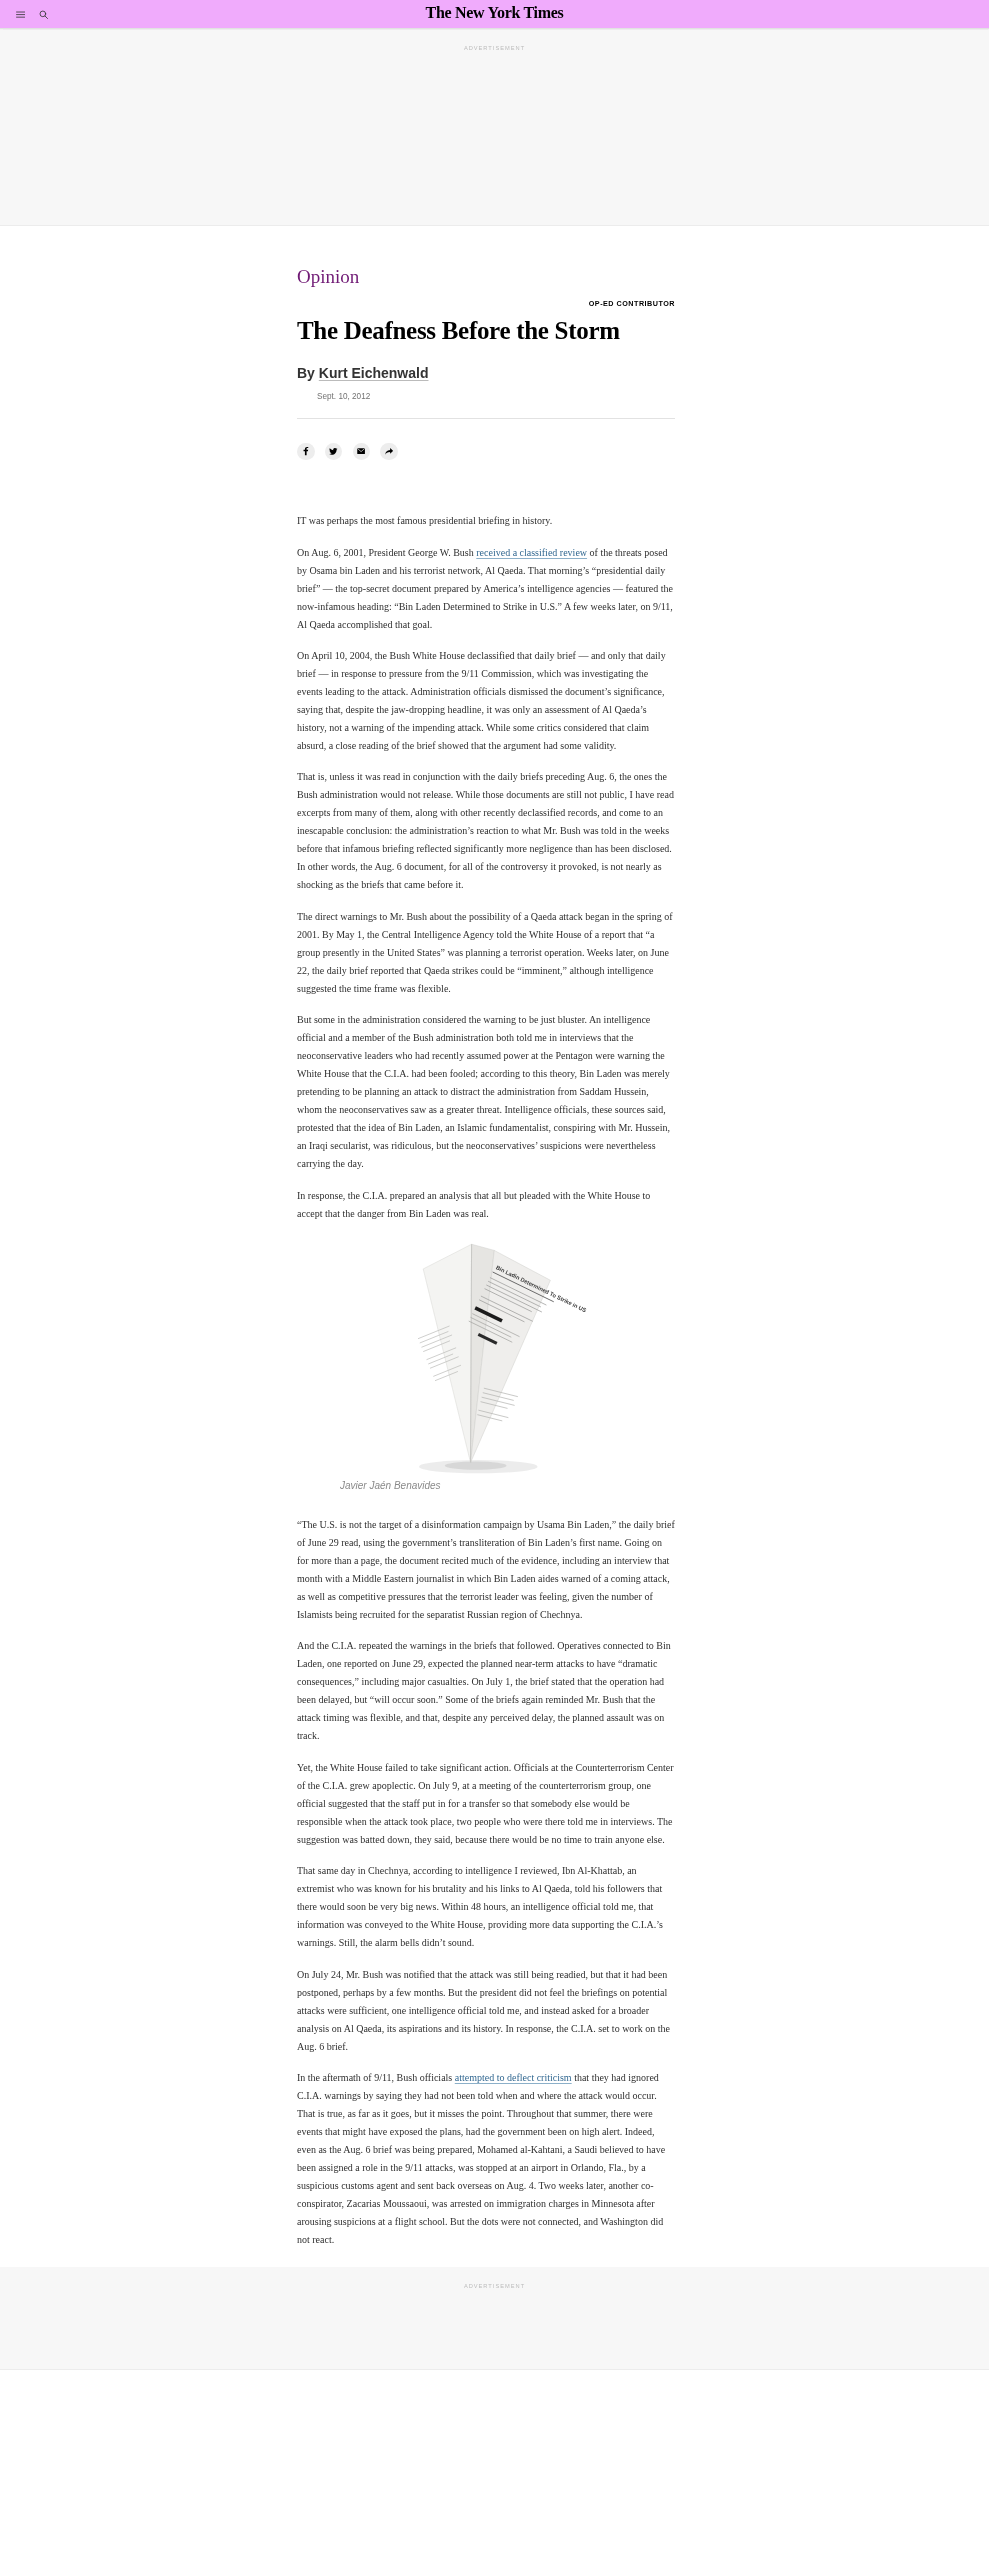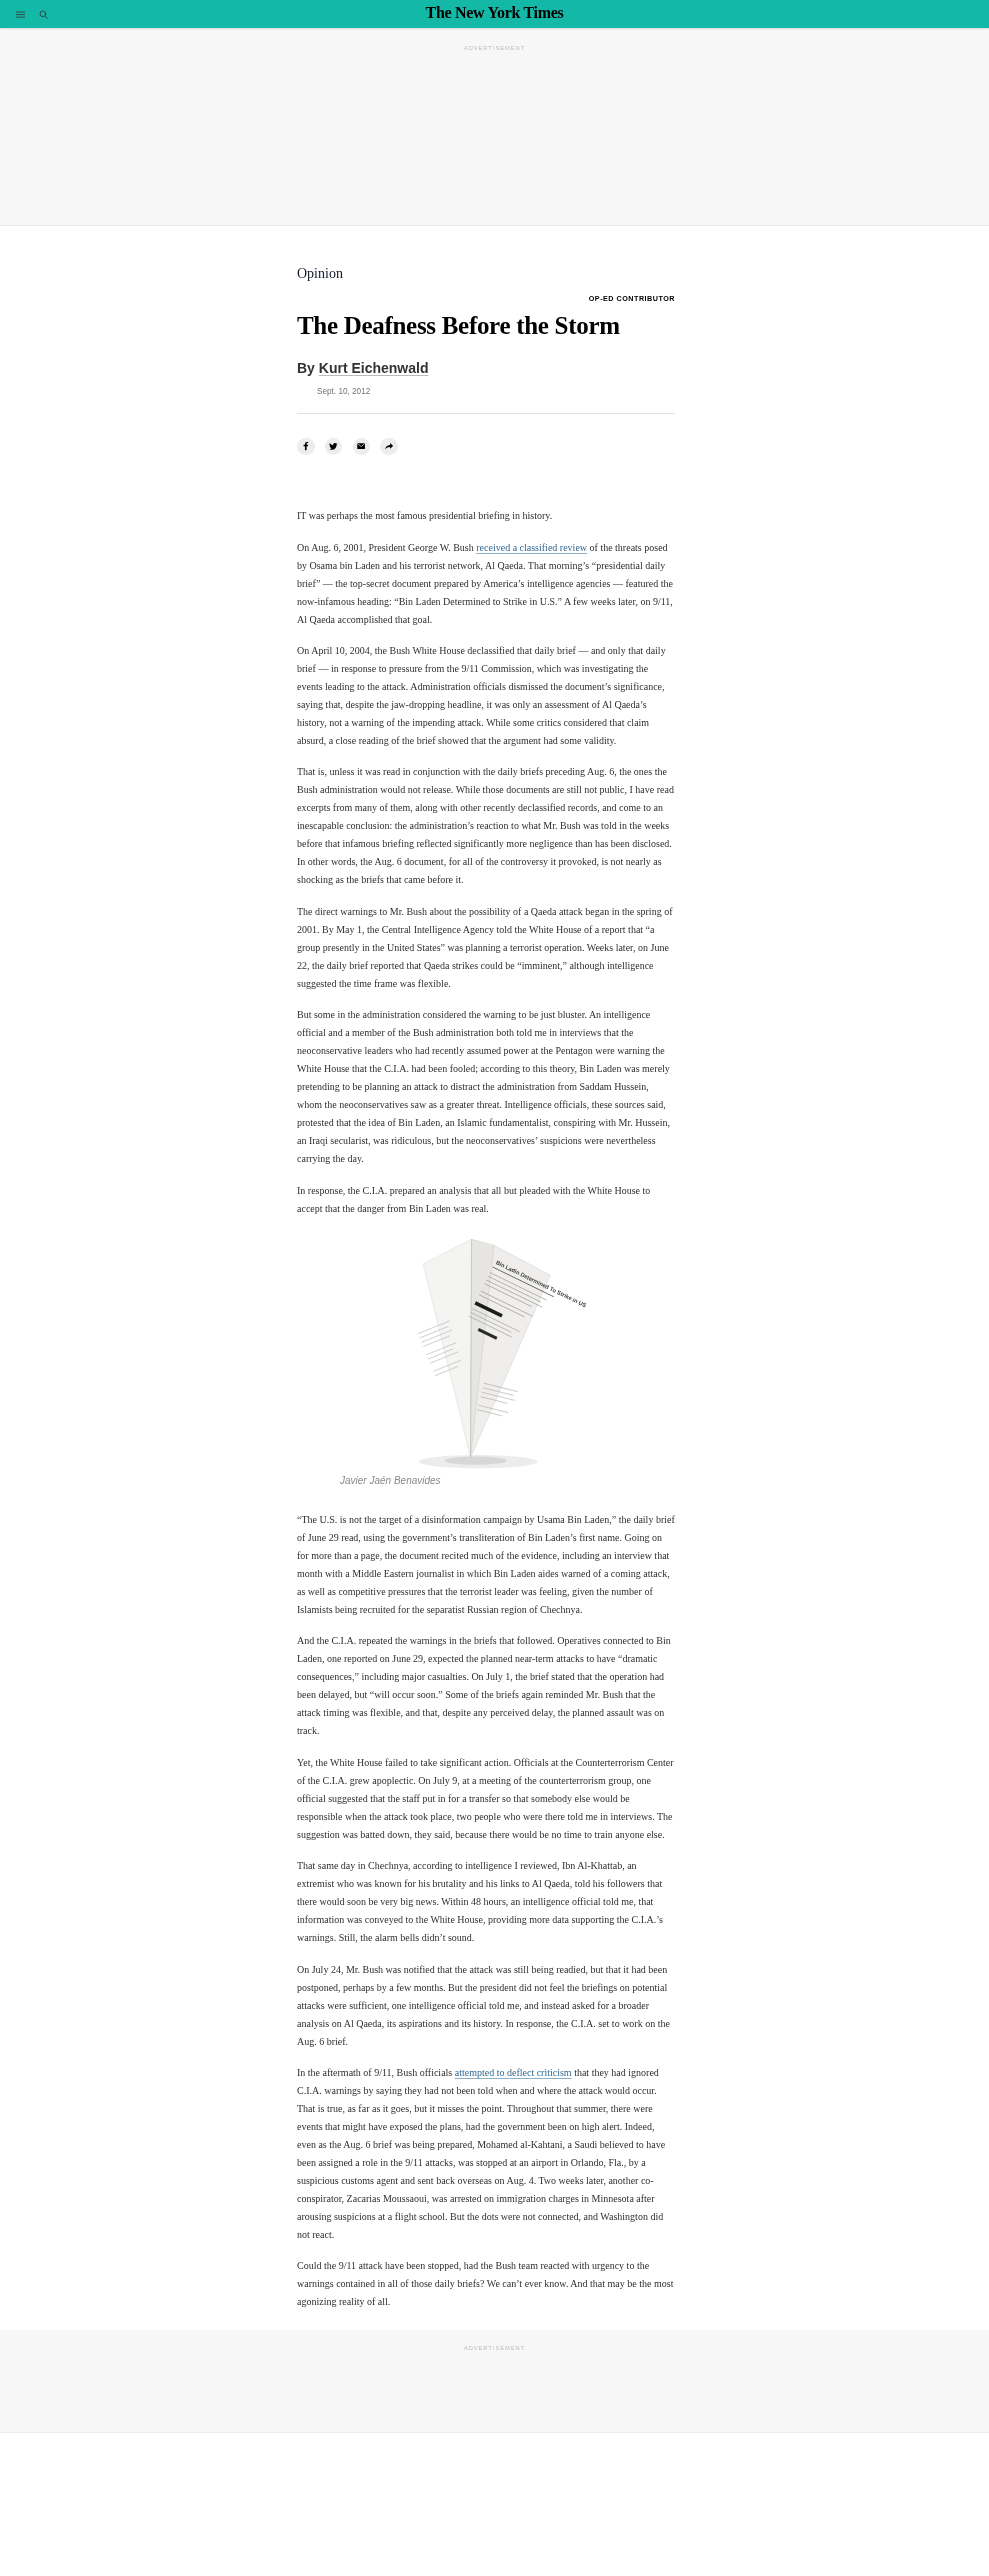--- a/index.html
+++ b/index.html
@@ -1,34 +1,34 @@
 <!DOCTYPE html>
 <html style="font-size:8.2px"><head>
 <meta charset="utf-8">
 <style>
   html,body{margin:0;padding:0;background:#fff;color:#333;font-family:"Liberation Sans",sans-serif;}
   body{width:989px;position:relative;}
   a{cursor:pointer;}
 
   
-  .site-header{height:28px;position:relative;background:#14b8a6;border-bottom:0.5px solid #e2e2e2;box-shadow:0 0.5px 1px rgba(0,0,0,.04);}
+  .site-header{height:28px;position:relative;background:#f0abfc;border-bottom:0.5px solid #e2e2e2;box-shadow:0 0.5px 1px rgba(0,0,0,.04);}
   .hdr-icon{position:absolute;top:9.3px;width:10.3px;height:10.3px;display:flex;align-items:center;justify-content:center;}
   .hdr-hamburger{left:15.5px;}
   .hdr-search{left:38px;}
   .brand{position:absolute;left:0;right:0;top:4.1px;text-align:center;font-family:"Liberation Serif",serif;font-weight:700;font-size:16px;letter-spacing:-0.3px;color:#000;}
 
   
   .ad-strip{background:#f7f7f7;border-bottom:0.5px solid #ececec;}
   .ad-strip.top{height:196px;}
   .ad-strip.bottom{height:102px;}
   .ad-label{padding-top:15.5px;text-align:center;font-size:5.7px;letter-spacing:1px;color:#bcbcbc;}
 
   
   .article-col{width:378px;margin-left:297px;padding-top:41px;}
-  .section-label{font-family:"Liberation Serif",serif;font-size:14px;color:#0f172a;line-height:1;}
+  .section-label{font-family:"Liberation Serif",serif;font-size:19px;color:#701a75;line-height:1;}
   .kicker{margin-top:13.4px;font-size:7.2px;font-weight:700;letter-spacing:0.5px;color:#000;text-align:right;}
   .headline{margin-top:8.2px;font-family:"Liberation Serif",serif;font-weight:700;font-size:25px;line-height:1.15;letter-spacing:-0.3px;color:#000;}
   .byline{margin-top:19.6px;font-size:14px;font-weight:700;color:#333;}
   .byline a{color:#333;text-decoration:underline;text-decoration-color:#bbb;text-underline-offset:2.1px;}
   .pub-date{margin-top:11.3px;margin-left:20px;font-size:8.2px;color:#727272;}
   .top-rule{margin-top:16.5px;border:0;border-top:0.5px solid #e2e2e2;width:100%;}
   .share-row{margin-top:24px;display:flex;gap:10.3px;}
   .share-btn{width:17.5px;height:17.5px;border-radius:50%;background:#ededed;display:flex;align-items:center;justify-content:center;border:none;padding:0;}
   .share-btn svg{display:block;}
   .article-body{margin-top:52px;}
@@ -175,21 +175,20 @@
         <figcaption class="figure-credit">Javier Jaén Benavides</figcaption>
       </figure>
 
       <div>
           <p><span>“The U.S. is not the target of a disinformation campaign by Usama Bin Laden,” the daily brief of June 29 read, using the government’s transliteration of Bin Laden’s first name. Going on for more than a page, the document recited much of the evidence, including an interview that month with a Middle Eastern journalist in which Bin Laden aides warned of a coming attack, as well as competitive pressures that the terrorist leader was feeling, given the number of Islamists being recruited for the separatist Russian region of Chechnya.</span></p>
           <p><span>And the C.I.A. repeated the warnings in the briefs that followed. Operatives connected to Bin Laden, one reported on June 29, expected the planned near-term attacks to have “dramatic consequences,” including major casualties. On July 1, the brief stated that the operation had been delayed, but “will occur soon.” Some of the briefs again reminded Mr. Bush that the attack timing was flexible, and that, despite any perceived delay, the planned assault was on track.</span></p>
           <p><span>Yet, the White House failed to take significant action. Officials at the Counterterrorism Center of the C.I.A. grew apoplectic. On July 9, at a meeting of the counterterrorism group, one official suggested that the staff put in for a transfer so that somebody else would be responsible when the attack took place, two people who were there told me in interviews. The suggestion was batted down, they said, because there would be no time to train anyone else.</span></p>
           <p><span>That same day in Chechnya, according to intelligence I reviewed, Ibn Al-Khattab, an extremist who was known for his brutality and his links to Al Qaeda, told his followers that there would soon be very big news. Within 48 hours, an intelligence official told me, that information was conveyed to the White House, providing more data supporting the C.I.A.’s warnings. Still, the alarm bells didn’t sound.</span></p>
           <p><span>On July 24, Mr. Bush was notified that the attack was still being readied, but that it had been postponed, perhaps by a few months. But the president did not feel the briefings on potential attacks were sufficient, one intelligence official told me, and instead asked for a broader analysis on Al Qaeda, its aspirations and its history. In response, the C.I.A. set to work on the Aug. 6 brief.</span></p>
           <p><span>In the aftermath of 9/11, Bush officials </span><a>attempted to deflect criticism</a><span> that they had ignored C.I.A. warnings by saying they had not been told when and where the attack would occur. That is true, as far as it goes, but it misses the point. Throughout that summer, there were events that might have exposed the plans, had the government been on high alert. Indeed, even as the Aug. 6 brief was being prepared, Mohamed al-Kahtani, a Saudi believed to have been assigned a role in the 9/11 attacks, was stopped at an airport in Orlando, Fla., by a suspicious customs agent and sent back overseas on Aug. 4. Two weeks later, another co-conspirator, Zacarias Moussaoui, was arrested on immigration charges in Minnesota after arousing suspicions at a flight school. But the dots were not connected, and Washington did not react.</span></p>
-          <p><span>Could the 9/11 attack have been stopped, had the Bush team reacted with urgency to the warnings contained in all of those daily briefs? We can’t ever know. And that may be the most agonizing reality of all.</span></p>
         </div>
     </div>
   </article>
 </main>
 
 <section class="ad-strip bottom" style="margin-top:18.5px;">
   <div class="ad-label">ADVERTISEMENT</div>
 </section>
 
 

